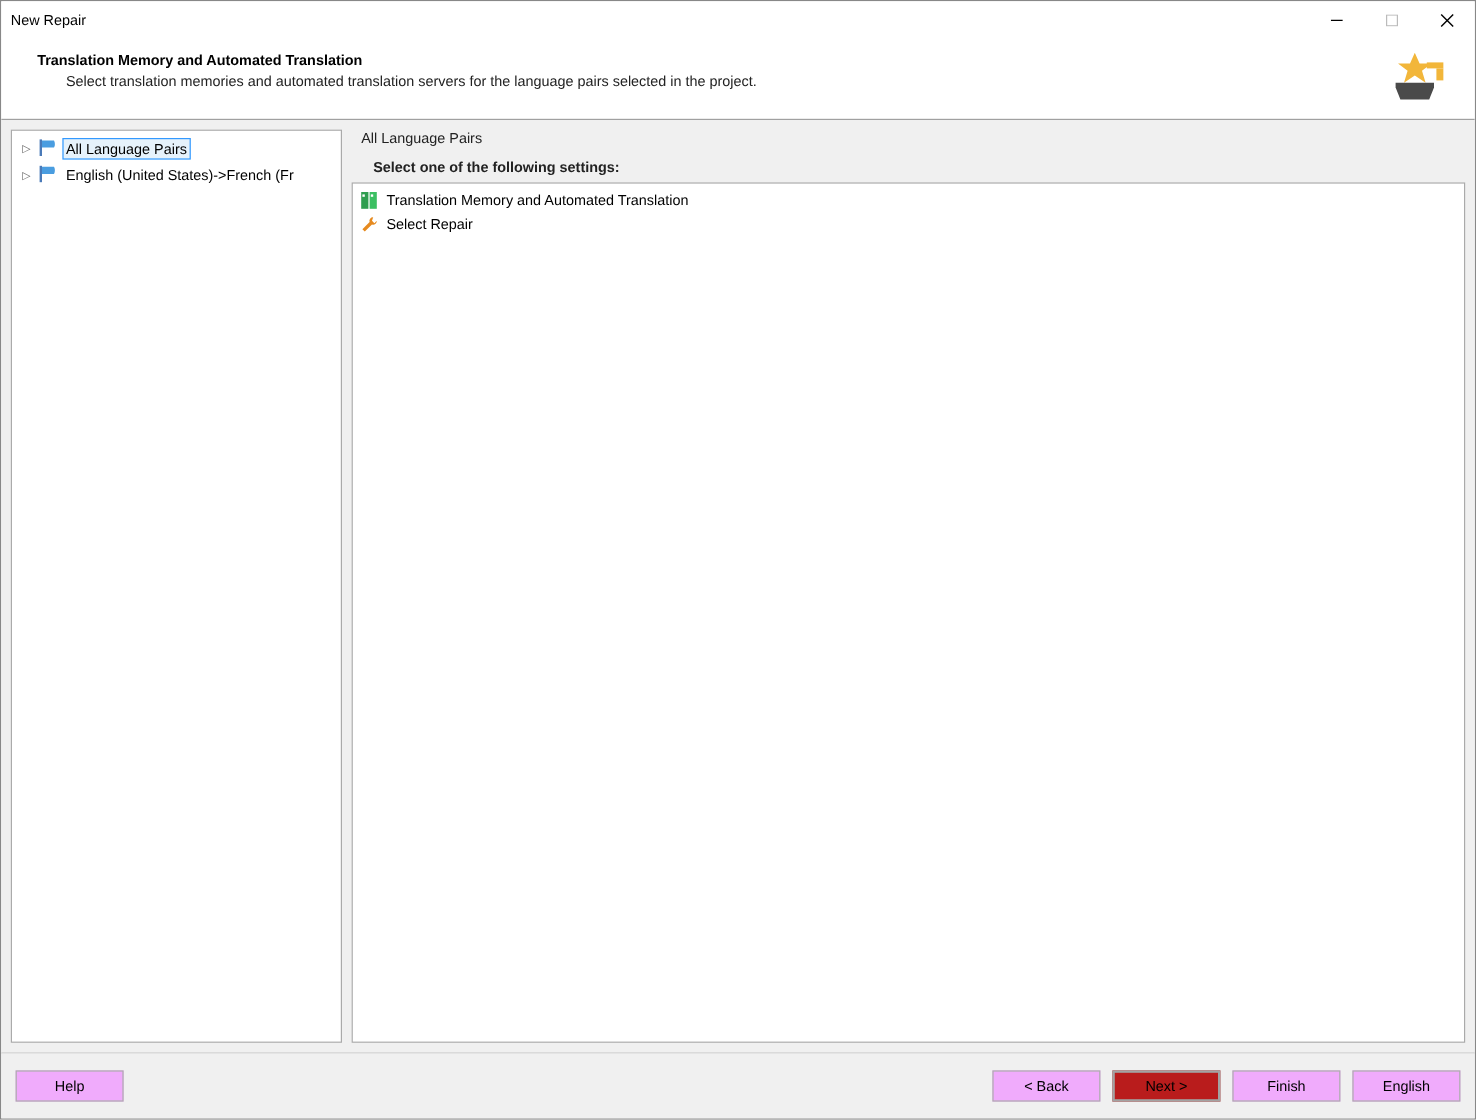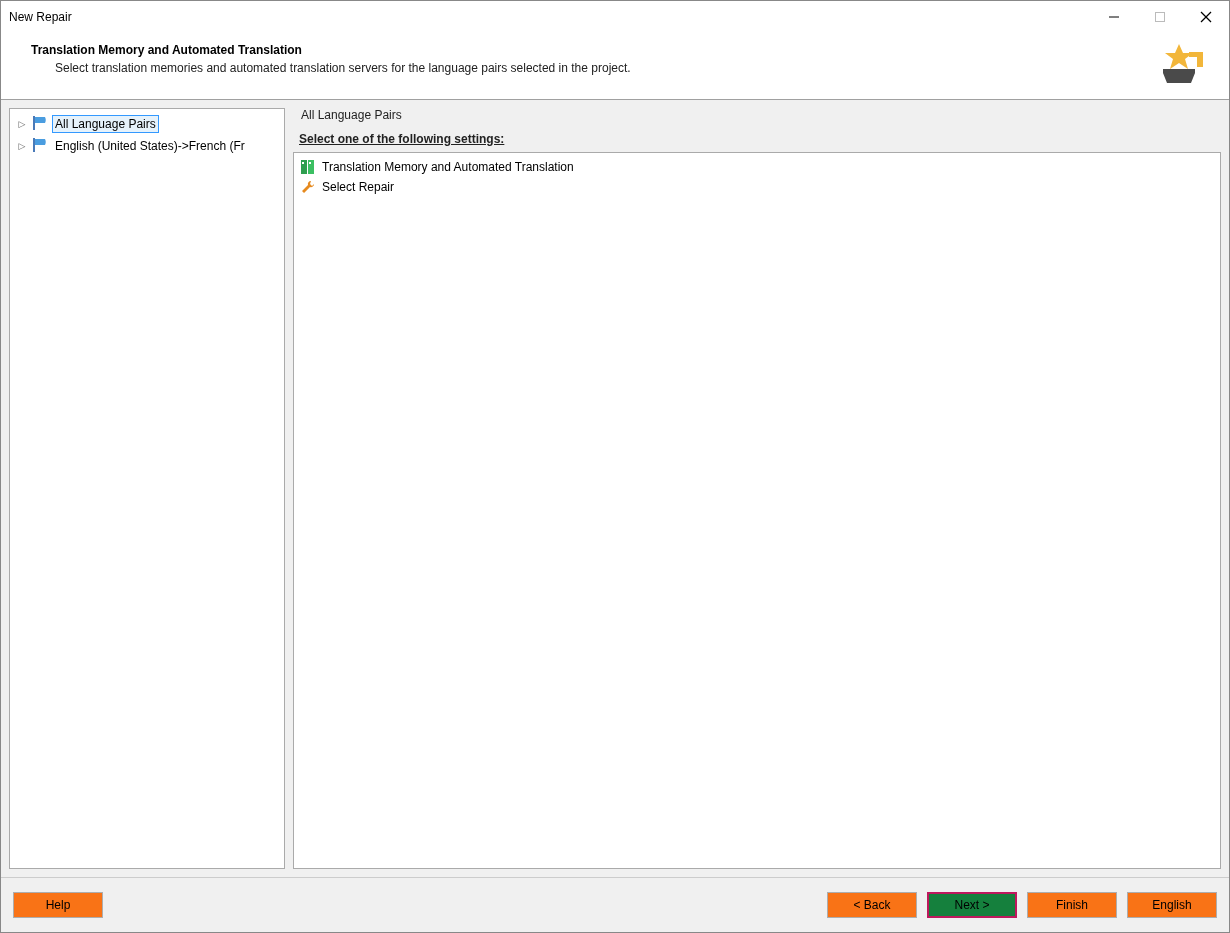--- a/index.html
+++ b/index.html
@@ -90,21 +90,21 @@
   }
 
   
   .settings-panel { flex: 1; display: flex; flex-direction: column; }
   .group-label {
     font-size: 12px;
     color: #222;
     margin-bottom: 6px;
     padding-left: 8px;
   }
-  .sub-label { font-size: 12px; color:#222; padding-left:2px; margin: 4px 0 6px 4px; font-weight:bold;text-decoration:underline; }
+  .sub-label { font-size: 12px; color:#222; padding-left:2px; margin: 4px 0 6px 16px; font-weight:bold; }
   .settings-list {
     flex: 1;
     background: #fff;
     border: 1px solid #aaa;
     padding: 4px;
   }
   .list-item {
     display: flex; align-items: center; height: 20px; gap: 6px;
     padding: 0 2px;
   }
@@ -116,29 +116,29 @@
     background: #f0f0f0;
     display: flex;
     align-items: center;
     padding: 0 12px;
     gap: 10px;
   }
   .footer-left { flex: 1; }
   .btn {
     min-width: 90px;
     height: 26px;
-    background: #f97316;
+    background: #f0abfc;
     border: 1px solid #adadad;
     font-size: 12px;
     font-family: inherit;
     cursor: pointer;
   }
   .btn.default {
-    border: 2px solid #be185d;
-    background: #15803d;
+    border: 2px solid #a3a3a3;
+    background: #b91c1c;
   }
 </style>
 </head>
 <body>
 
 <div class="titlebar">
   <div class="titlebar-title">New Repair</div>
   <div class="titlebar-buttons">
     <div class="titlebar-btn">
       <svg viewBox="0 0 10 10">

